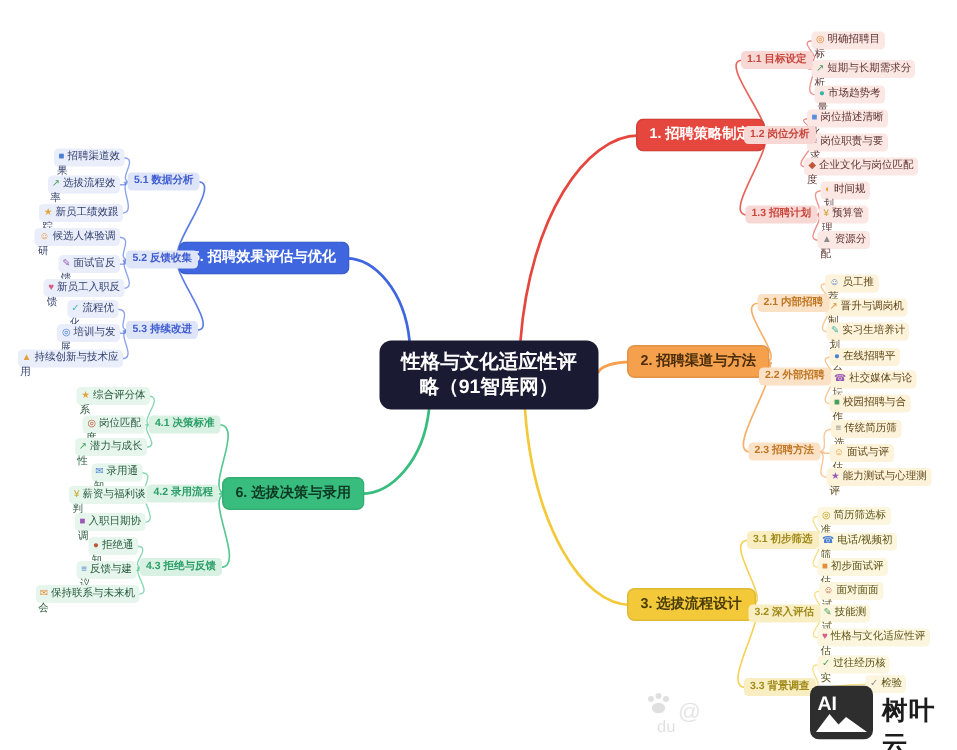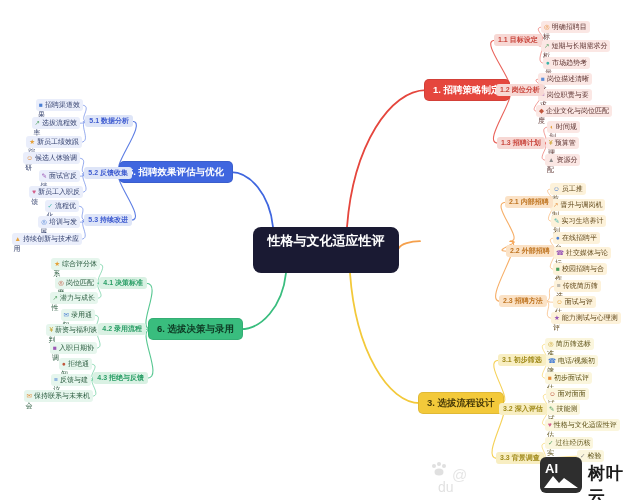--- a/index.html
+++ b/index.html
@@ -29,21 +29,21 @@
     font-size:13px;text-align:center;padding:6px 6px;line-height:1.3;
     z-index:4;box-sizing:border-box;
   }
   .wm-logo{position:absolute;left:540px;top:457px;z-index:9;}
   .wm-brand{
     position:absolute;left:588px;top:462px;font-size:17px;font-weight:bold;
     color:#1c1c1c;z-index:9;letter-spacing:1px;
   }
   .ghost{position:absolute;z-index:1;color:#b5b5b5;}
   .ghost-at{left:452px;top:466px;font-size:15px;opacity:.35;}
-  .ghost-du{left:438px;top:479px;font-size:14px;opacity:.4;}
+  .ghost-du{left:438px;top:479px;font-size:11px;opacity:.4;}
   .ghost-paw{left:430px;top:461px;opacity:.3;}
 </style>
 </head>
 <body>
 
 <div id="canvas">
   <svg id="wires" width="638" height="500" viewBox="0 0 638 500">
       <path d="M 347 227 C 353.32 144.93125, 390.45 90.21875, 426 90.21875" fill="none" stroke="#e5463d" stroke-width="1.8" stroke-opacity="1" stroke-linecap="round"></path>
       <path d="M 506.5625 90.21875 C 522.5625 90.21875, 477 40.1953125, 495 40.1953125" fill="none" stroke="#e5463d" stroke-width="1.1" stroke-opacity="0.85" stroke-linecap="round"></path>
       <path d="M 539.6875 40.1953125 C 550.6875 40.1953125, 530 27.1953125, 542 27.1953125" fill="none" stroke="#e5463d" stroke-width="0.9" stroke-opacity="0.6" stroke-linecap="round"></path>
@@ -105,20 +105,21 @@
       <path d="M 86.3125 173.1953125 C 75.3125 173.1953125, 91 176.1953125, 79 176.1953125" fill="none" stroke="#3f66df" stroke-width="0.9" stroke-opacity="0.6" stroke-linecap="round"></path>
       <path d="M 86.3125 173.1953125 C 75.3125 173.1953125, 94 192.1953125, 82 192.1953125" fill="none" stroke="#3f66df" stroke-width="0.9" stroke-opacity="0.6" stroke-linecap="round"></path>
       <path d="M 121.9375 172.21875 C 105.9375 172.21875, 149 220.1953125, 131 220.1953125" fill="none" stroke="#3f66df" stroke-width="1.1" stroke-opacity="0.85" stroke-linecap="round"></path>
       <path d="M 86.3125 220.1953125 C 75.3125 220.1953125, 90 206.1953125, 78 206.1953125" fill="none" stroke="#3f66df" stroke-width="0.9" stroke-opacity="0.6" stroke-linecap="round"></path>
       <path d="M 86.3125 220.1953125 C 75.3125 220.1953125, 91 222.1953125, 79 222.1953125" fill="none" stroke="#3f66df" stroke-width="0.9" stroke-opacity="0.6" stroke-linecap="round"></path>
       <path d="M 86.3125 220.1953125 C 75.3125 220.1953125, 93 239.1953125, 81 239.1953125" fill="none" stroke="#3f66df" stroke-width="0.9" stroke-opacity="0.6" stroke-linecap="round"></path>
     </svg>
 
   <div class="central">
     <div id="c-line1">性格与文化适应性评</div>
+    <div id="c-line2">略（91智库网）</div>
   </div>
 
   <svg class="ghost ghost-paw" width="20" height="18" viewBox="0 0 20 18">
     <circle cx="4" cy="5" r="2" fill="#9a9a9a"></circle>
     <circle cx="9" cy="3" r="2" fill="#9a9a9a"></circle>
     <circle cx="14" cy="5" r="2" fill="#9a9a9a"></circle>
     <ellipse cx="9" cy="11" rx="4.5" ry="3.5" fill="#9a9a9a"></ellipse>
   </svg>
   <div class="ghost ghost-at">@</div>
   <div class="ghost ghost-du">du</div>
@@ -171,20 +172,21 @@
     <div class="node leaf" style="background: rgb(251, 231, 228); color: rgb(93, 51, 48); left: 546px; top: 137px;">
       <span class="ic" style="color: rgb(201, 162, 39);">¥</span>
       <span>预算管</span>
       <div class="l2" style="color: rgb(93, 51, 48);">理</div>
     </div>
     <div class="node leaf" style="background: rgb(251, 231, 228); color: rgb(93, 51, 48); left: 545px; top: 154px;">
       <span class="ic" style="color: rgb(138, 138, 138);">▲</span>
       <span>资源分</span>
       <div class="l2" style="color: rgb(93, 51, 48);">配</div>
     </div>
+    <div class="node btn" style="background: rgb(245, 160, 76); color: rgb(74, 44, 10); left: 418px; top: 230px;">2. 招聘渠道与方法</div>
     <div class="node sec" style="background: rgb(251, 226, 198); color: rgb(191, 116, 32); left: 505px; top: 196px;">2.1 内部招聘</div>
     <div class="node leaf" style="background: rgb(253, 242, 218); color: rgb(95, 70, 24); left: 550px; top: 183px;">
       <span class="ic" style="color: rgb(74, 127, 212);">☺</span>
       <span>员工推</span>
       <div class="l2" style="color: rgb(95, 70, 24);">荐</div>
     </div>
     <div class="node leaf" style="background: rgb(253, 242, 218); color: rgb(95, 70, 24); left: 550px; top: 199px;">
       <span class="ic" style="color: rgb(229, 142, 58);">↗</span>
       <span>晋升与调岗机</span>
       <div class="l2" style="color: rgb(95, 70, 24);">制</div>

